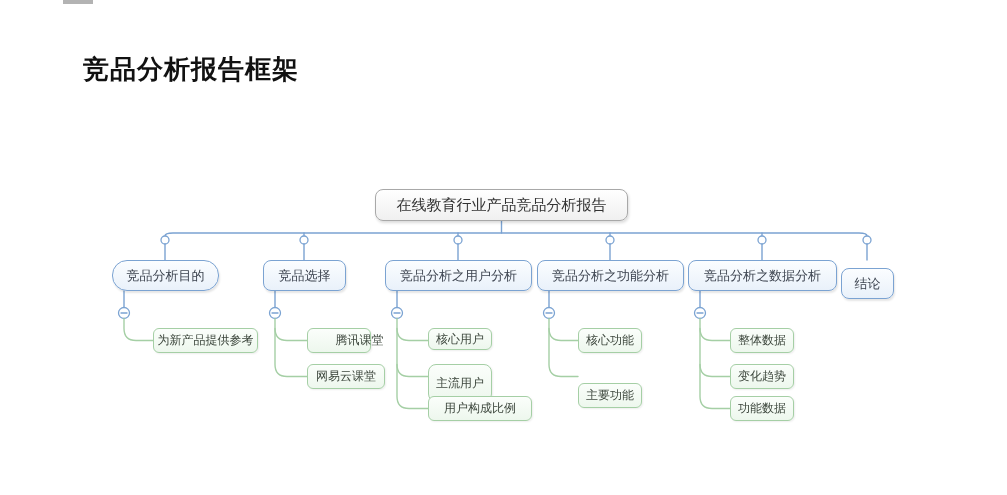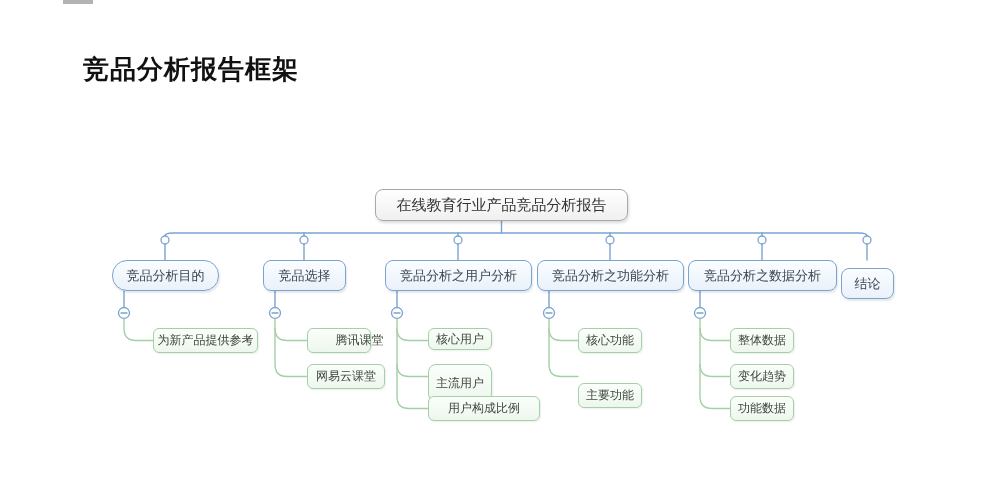--- a/index.html
+++ b/index.html
@@ -103,21 +103,21 @@
       </svg>
   <div class="node root" style="left: 375px; top: 189px; width: 253px; height: 32px;">在线教育行业产品竞品分析报告</div>
       <div class="node branch" style="left: 112px; top: 260px; width: 107px; height: 31px; border-radius: 15px;">竞品分析目的</div>
       <div class="node leaf" style="left: 153px; top: 328px; width: 105px; height: 25px;">为新产品提供参考</div>
       <div class="node branch" style="left: 263px; top: 260px; width: 83px; height: 31px;">竞品选择</div>
       <div class="node leaf" style="left: 307px; top: 328px; width: 64px; height: 25px; padding-left: 41px;">腾讯课堂</div>
       <div class="node leaf" style="left: 307px; top: 364px; width: 78px; height: 25px;">网易云课堂</div>
       <div class="node branch" style="left: 385px; top: 260px; width: 147px; height: 31px;">竞品分析之用户分析</div>
       <div class="node leaf" style="left: 428px; top: 328px; width: 64px; height: 22px;">核心用户</div>
       <div class="node leaf" style="left: 428px; top: 364px; width: 64px; height: 38px; border-radius: 8px;">主流用户</div>
-      <div class="node leaf" style="left: 428px; top: 396px; width: 112px; height: 25px;">用户构成比例</div>
+      <div class="node leaf" style="left: 428px; top: 396px; width: 104px; height: 25px;">用户构成比例</div>
       <div class="node branch" style="left: 537px; top: 260px; width: 147px; height: 31px; text-align: center;">竞品分析之功能分析</div>
       <div class="node leaf" style="left: 578px; top: 328px; width: 64px; height: 25px; text-align: right;">核心功能</div>
       <div class="node leaf" style="left: 578px; top: 364px; width: 64px; height: 25px; margin-top: 19px;">主要功能</div>
       <div class="node branch" style="left: 688px; top: 260px; width: 149px; height: 31px;">竞品分析之数据分析</div>
       <div class="node leaf" style="left: 730px; top: 328px; width: 64px; height: 25px;">整体数据</div>
       <div class="node leaf" style="left: 730px; top: 364px; width: 64px; height: 25px;">变化趋势</div>
       <div class="node leaf" style="left: 730px; top: 396px; width: 64px; height: 25px;">功能数据</div>
       <div class="node branch" style="left: 841px; top: 260px; width: 53px; height: 31px; margin-top: 8px;">结论</div>
     </div>
 </div>

